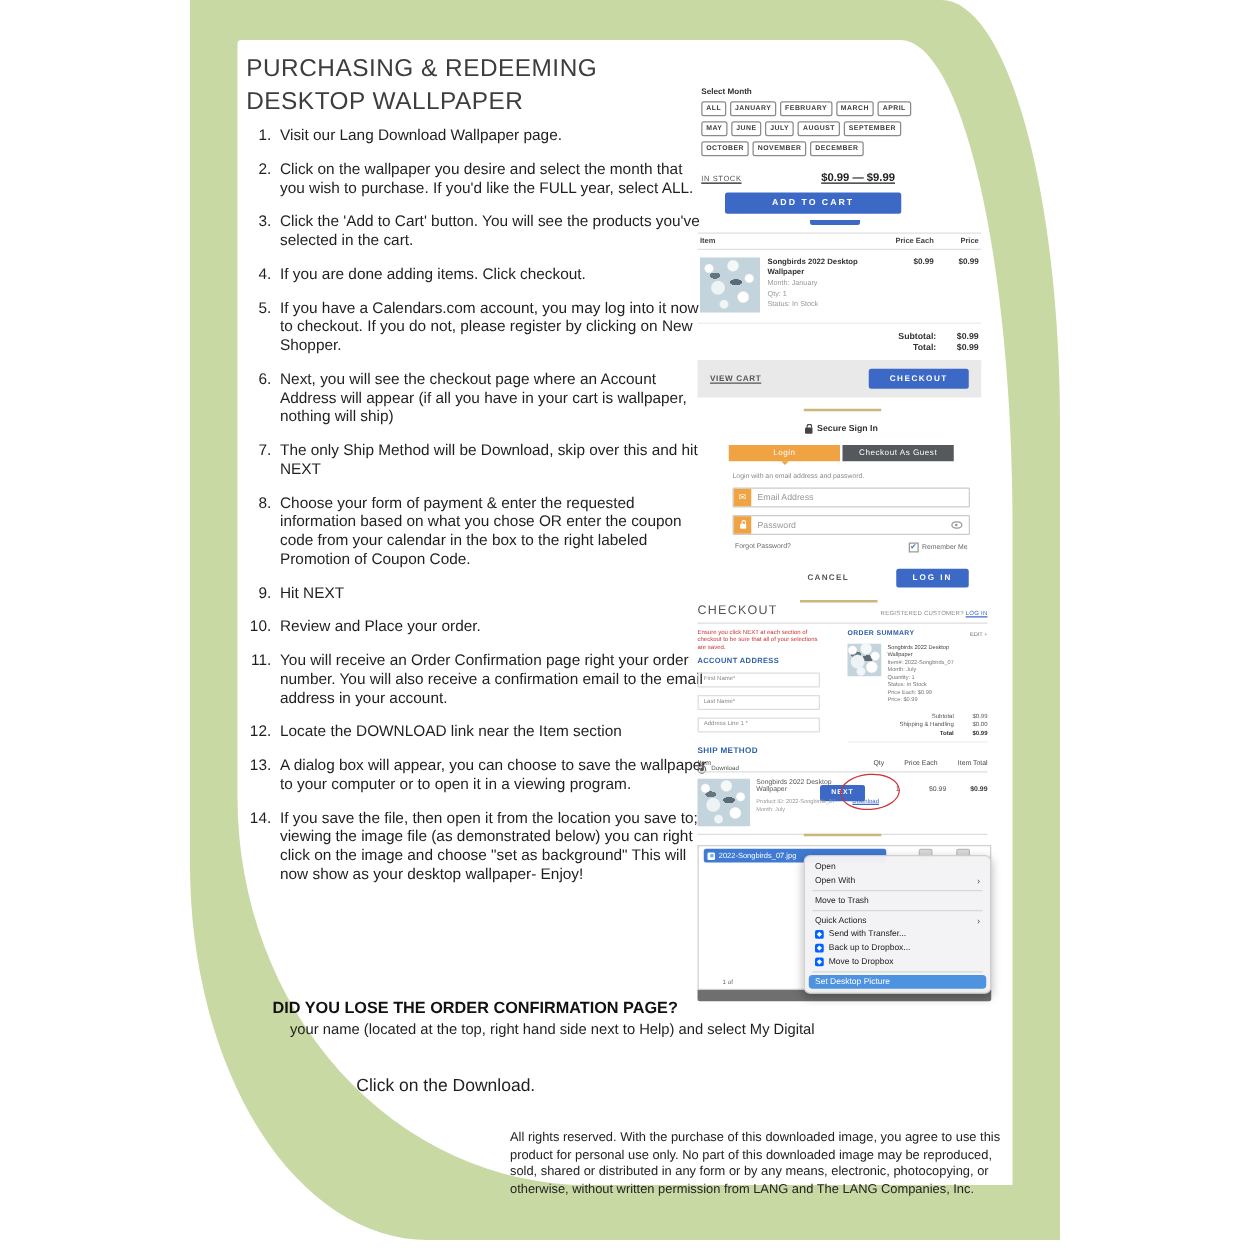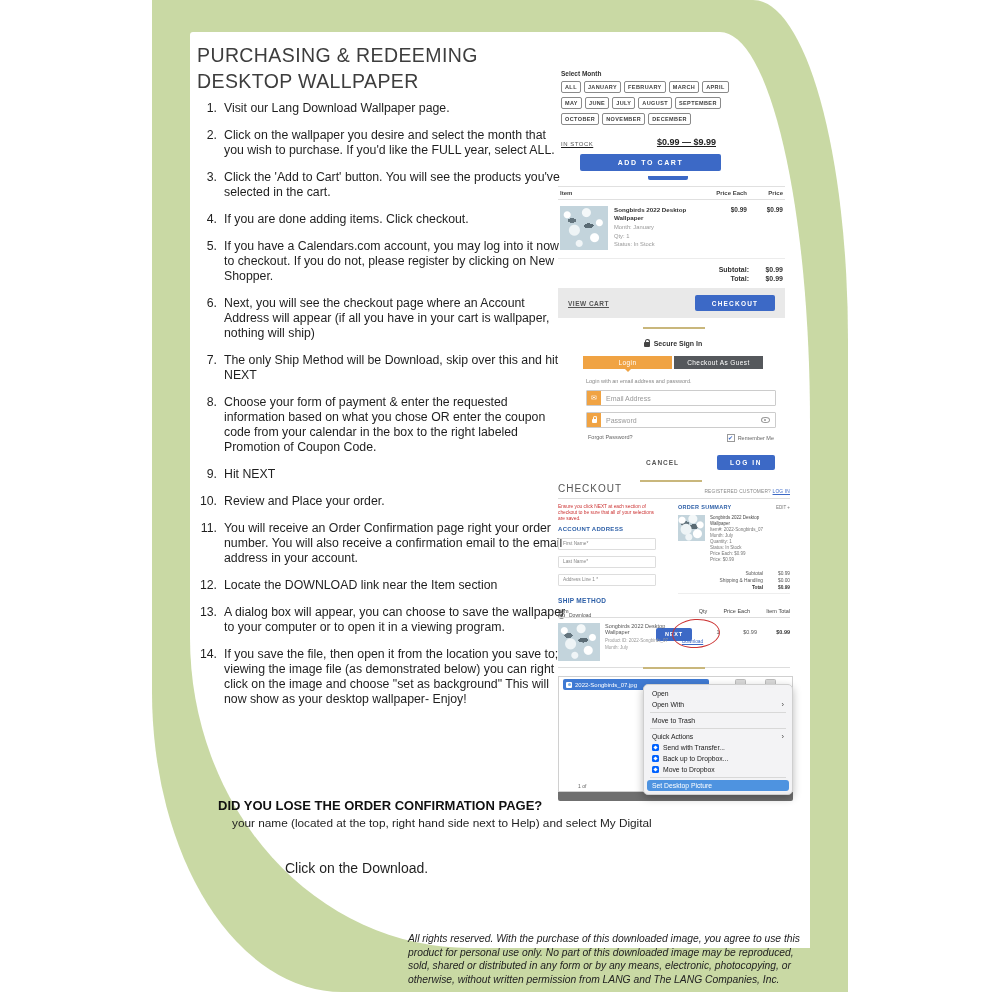--- a/index.html
+++ b/index.html
@@ -19,22 +19,22 @@
     letter-spacing:.4px;color:#3d3d3d;}
   #steps{position:absolute;left:197px;top:101px;width:372px;}
   #steps ol{list-style:none;margin:0;padding:0;counter-reset:step;}
   #steps li{counter-increment:step;position:relative;padding-left:27px;margin-bottom:12px;
     font-size:12.3px;line-height:15px;color:#1f1f1f;}
   #steps li::before{content:counter(step) ".";position:absolute;left:0;width:20px;text-align:right;}
   #lost-heading{position:absolute;left:218px;top:798px;font-size:13px;font-weight:bold;color:#111;}
   #lost-lines{position:absolute;left:218px;top:815px;font-size:11.8px;line-height:16px;color:#1f1f1f;white-space:nowrap;}
   #lost-lines .ind1{padding-left:14px;} #lost-lines .ind2{padding-left:26px;} #lost-lines .ind3{padding-left:40px;}
   #lost-cta{position:absolute;left:285px;top:860px;font-size:14px;color:#1f1f1f;}
-  #legal{position:absolute;left:408px;top:932px;width:400px;font-size:10.3px;line-height:13.5px;
-    font-style:italic;color:#222;}
+  #legal{position:absolute;left:408px;top:904px;width:400px;font-size:10.3px;line-height:13.5px;
+    color:#222;}
 
   
   .btn-blue{background:var(--button-blue,#3c69c6);color:#fff;font-weight:bold;
     display:flex;align-items:center;justify-content:center;border-radius:2px;}
   .tan-divider{position:absolute;width:62px;height:2px;background:var(--tan-divider,#c9b77c);}
   .thumb-bg{background-color:#c3d4dc;background-image:
     radial-gradient(circle at 15% 20%, #ffffff 0 3px, rgba(255,255,255,0) 4px),
     radial-gradient(circle at 55% 15%, #f4f8f9 0 4px, rgba(255,255,255,0) 5px),
     radial-gradient(circle at 82% 38%, #ffffff 0 3px, rgba(255,255,255,0) 4px),
     radial-gradient(circle at 30% 55%, #eef4f6 0 5px, rgba(255,255,255,0) 6px),

